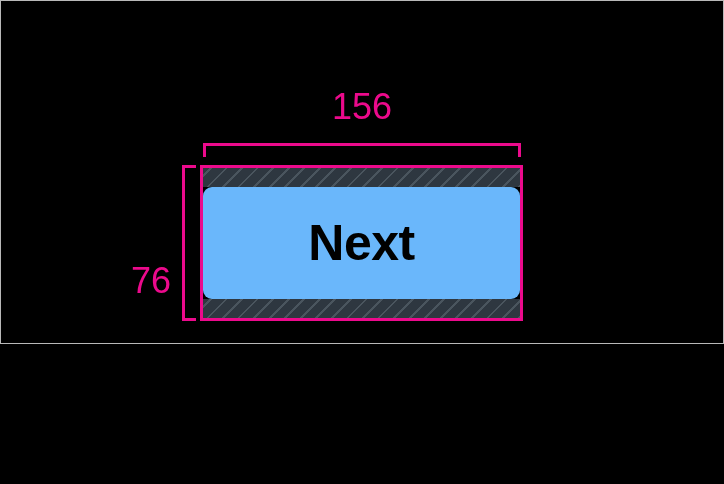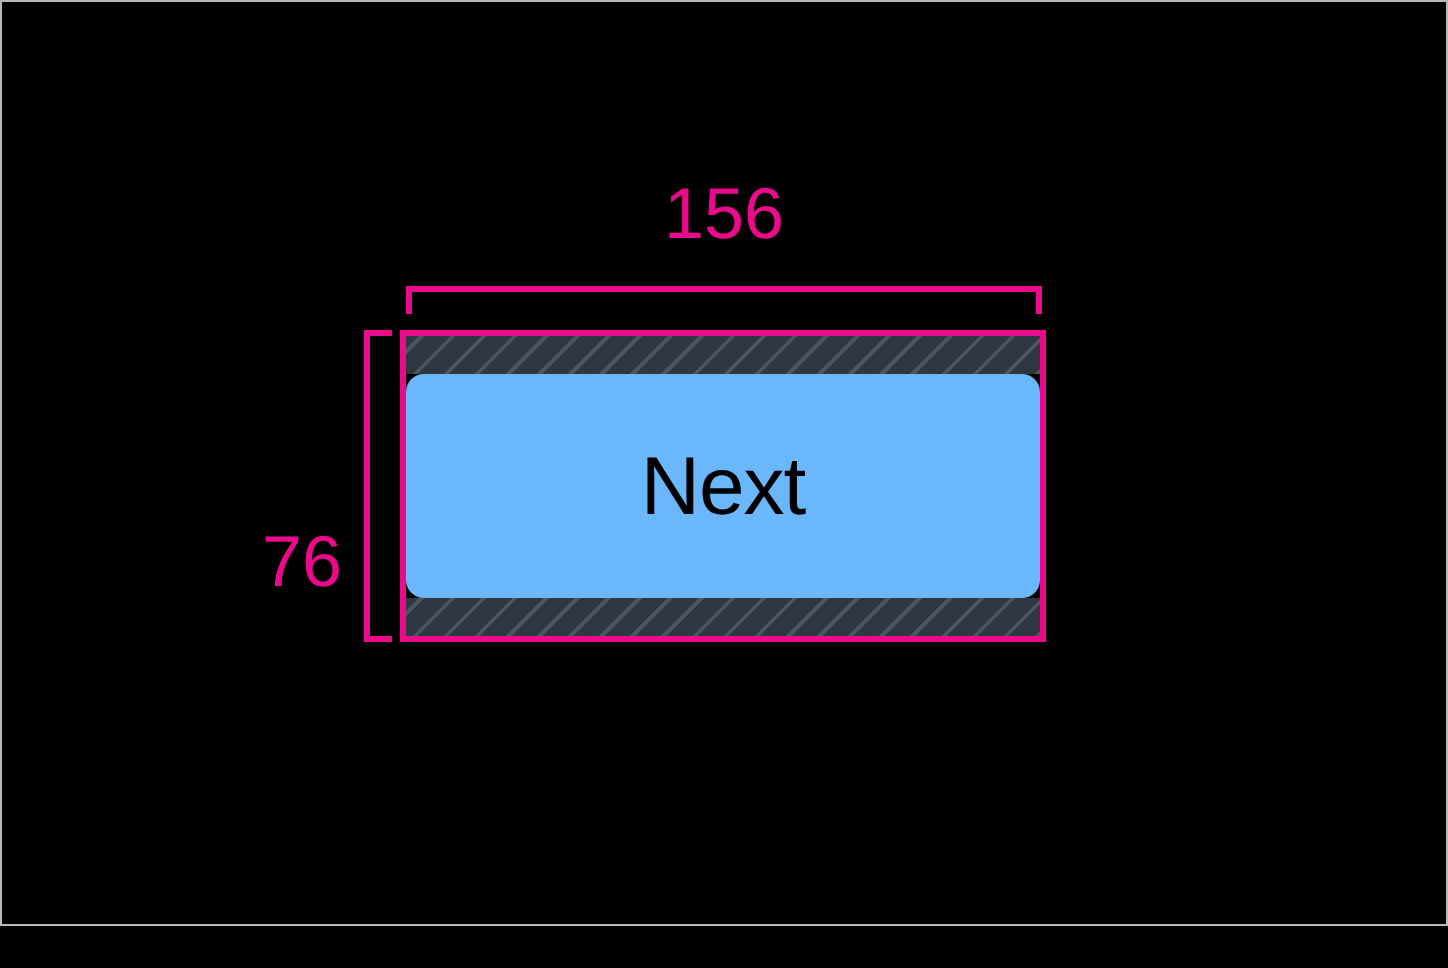--- a/index.html
+++ b/index.html
@@ -8,21 +8,21 @@
     padding: 0;
     background: #000000;
   }
   body {
     font-family: "Liberation Sans", sans-serif;
   }
 
   #screen {
     position: relative;
     width: 724px;
-    height: 463px;
+    height: 344px;
     background: #000000;
     box-sizing: border-box;
     border: 1px solid #b9b9b9;
     overflow: hidden;
   }
 
   
   .measure-box {
     position: absolute;
     left: 199px;
@@ -60,22 +60,22 @@
     top: 19px;
     bottom: 19px;
     background: #6ab7fb;
     border-radius: 9px;
     display: flex;
     align-items: center;
     justify-content: center;
   }
   .content-label {
     color: #000000;
-    font-size: 41px;
-    font-weight: normal;
+    font-size: 50px;
+    font-weight: bold;
     letter-spacing: -0.5px;
     line-height: 1;
     font-family: "Liberation Sans", sans-serif;
   }
 
   
   .dim-h {
     position: absolute;
     left: 202px;
     top: 142px;

